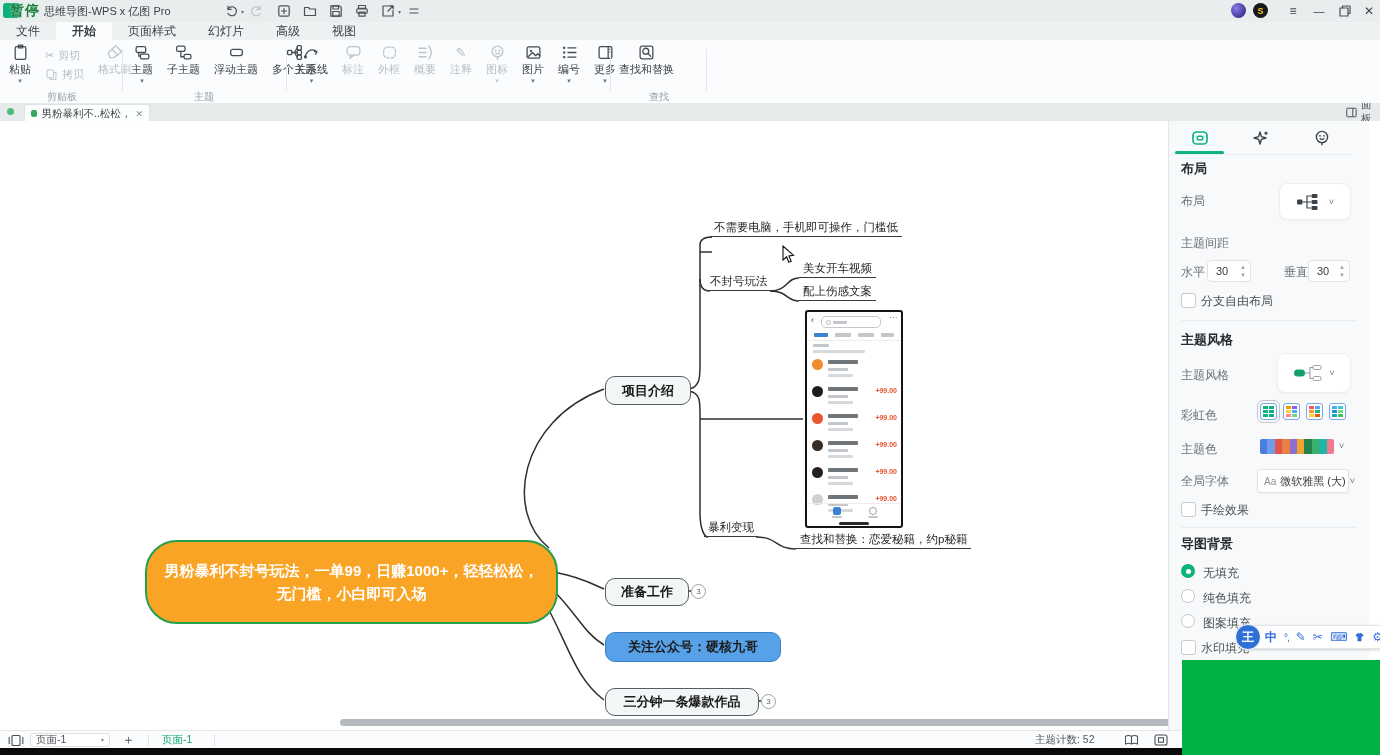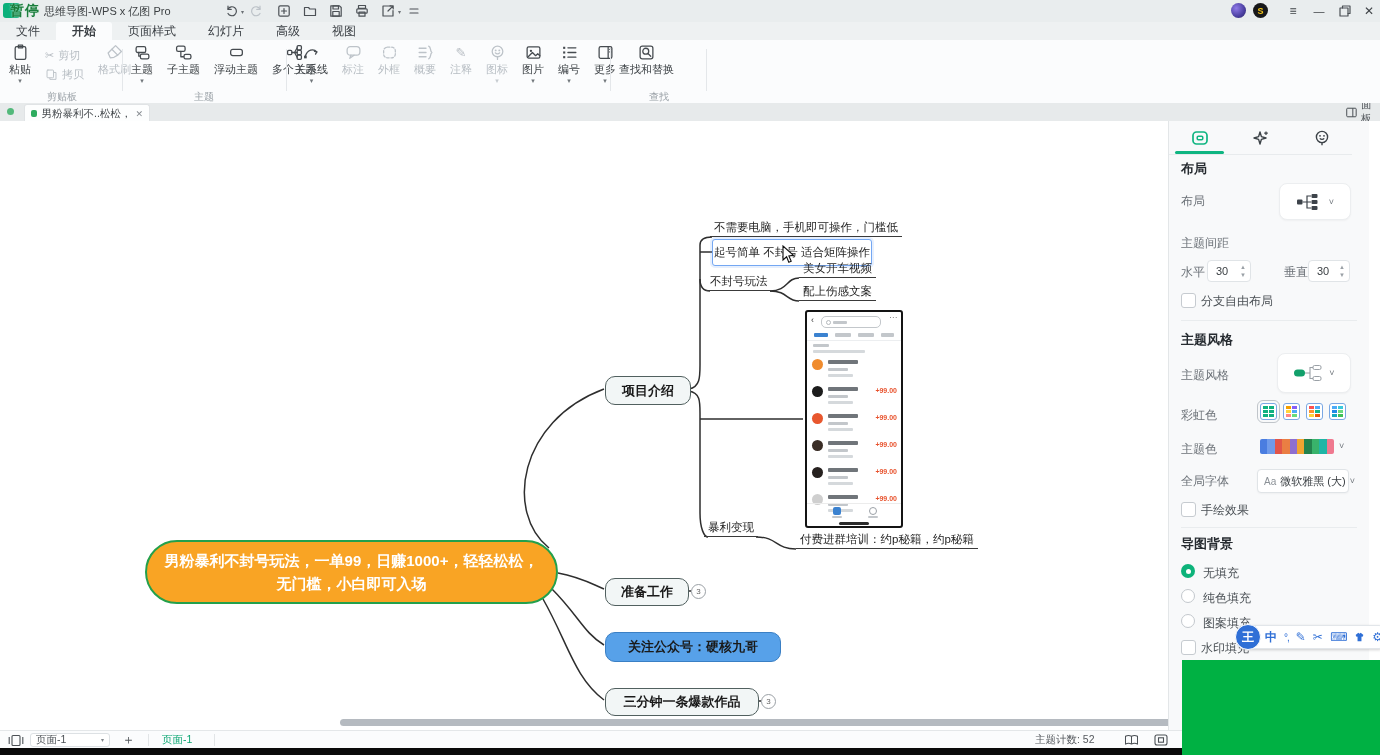--- a/index.html
+++ b/index.html
@@ -49,21 +49,21 @@
   .docdot{width:7px;height:7px;border-radius:2px;background:#2eac5f;}
   .tabclose{margin-left:auto;color:#868b90;font-size:9px;}
   .barleaf{position:absolute;left:7px;top:5px;width:7px;height:7px;border-radius:50%;background:#2eac5f;opacity:.8;}
   #paneltoggle{position:absolute;left:1346px;top:103px;width:34px;height:18px;overflow:hidden;display:flex;align-items:center;gap:4px;font-size:10.5px;color:#4a4f54;}
   
   #canvas{position:absolute;left:0;top:121px;width:1197px;height:609px;background:#fff;overflow:hidden;}
   #edges{position:absolute;left:0;top:0;}
   #edges path{fill:none;stroke:#2e2e2e;stroke-width:1.5;}
   .mnode{position:absolute;display:flex;align-items:center;justify-content:center;font-weight:bold;font-size:13px;color:#1a1a1a;
          background:#f2f6f6;border:1.6px solid #51605f;border-radius:10px;white-space:nowrap;}
-  .central{position:absolute;left:145px;top:419px;width:413px;height:64px;border:2.5px solid #23a04c;border-radius:32px;
+  .central{position:absolute;left:145px;top:419px;width:413px;height:84px;border:2.5px solid #23a04c;border-radius:32px;
            background:#f9a424;color:#fff;font-weight:bold;font-size:15px;line-height:1.55;display:flex;align-items:center;
            justify-content:center;text-align:center;padding:0 14px;box-sizing:border-box;}
   .ut{position:absolute;font-size:11.5px;color:#1f1f1f;border-bottom:1.5px solid #3a3a3a;padding:0 4px 2px;white-space:nowrap;line-height:14px;}
   .selnode{position:absolute;left:712px;top:118px;width:158px;height:25px;background:#fff;border:1.5px solid #74a7f2;border-radius:3px;
            box-shadow:0 0 0 2px rgba(116,167,242,.18);font-size:11.5px;color:#1f1f1f;display:flex;align-items:center;justify-content:center;white-space:nowrap;}
   .cbadge{position:absolute;width:13px;height:13px;border:1px solid #9aa0a5;border-radius:50%;background:#fff;color:#666;
           font-size:8px;display:flex;align-items:center;justify-content:center;}
   .hscroll{position:absolute;left:340px;top:598px;width:855px;height:7px;background:#b5bac0;border-radius:4px;}
   
   .phone{position:absolute;left:805px;top:189px;width:98px;height:218px;background:#fff;border:2px solid #141414;border-radius:3px;box-sizing:border-box;overflow:hidden;}
@@ -392,26 +392,25 @@
     <path d="M756,416 C778,416 775,428 796,428"></path>
     <path d="M687,470 L691,470"></path>
     <path d="M757,580 L761,580"></path>
   </svg>
 
   <div class="central" title="男粉暴利不封号玩法，一单99，日赚1000+，轻轻松松，无门槛，小白即可入场">男粉暴利不封号玩法，一单99，日赚1000+，轻轻松松，无门槛，小白即可入场</div>
 
   <div class="mnode" style="left:605px;top:255px;width:84px;height:27px">项目介绍</div>
 
   <span class="ut" style="left:710px;top:99px">不需要电脑，手机即可操作，门槛低</span>
-  <div class="selnode">起号简单 不封号 适合矩阵操作</div>
   <span class="ut" style="left:706px;top:153px">不封号玩法</span>
   <span class="ut" style="left:799px;top:140px">美女开车视频</span>
   <span class="ut" style="left:799px;top:163px">配上伤感文案</span>
   <span class="ut" style="left:704px;top:399px">暴利变现</span>
-  <span class="ut" style="left:796px;top:411px">付费进群培训：约p秘籍，约p秘籍</span>
+  <span class="ut" style="left:796px;top:411px">查找和替换：恋爱秘籍，约p秘籍</span>
 
   <div class="mnode" style="left:605px;top:457px;width:82px;height:26px">准备工作</div>
   <div class="cbadge" style="left:691px;top:463px">3</div>
 
   <div class="mnode" style="left:605px;top:511px;width:174px;height:28px;background:#57a1e9;border-color:#3a7fc4" title="关注公众号：硬核九哥">关注公众号：硬核九哥</div>
 
   <div class="mnode" style="left:605px;top:567px;width:152px;height:26px">三分钟一条爆款作品</div>
   <div class="cbadge" style="left:761px;top:573px">3</div>
 
   <div class="phone">

